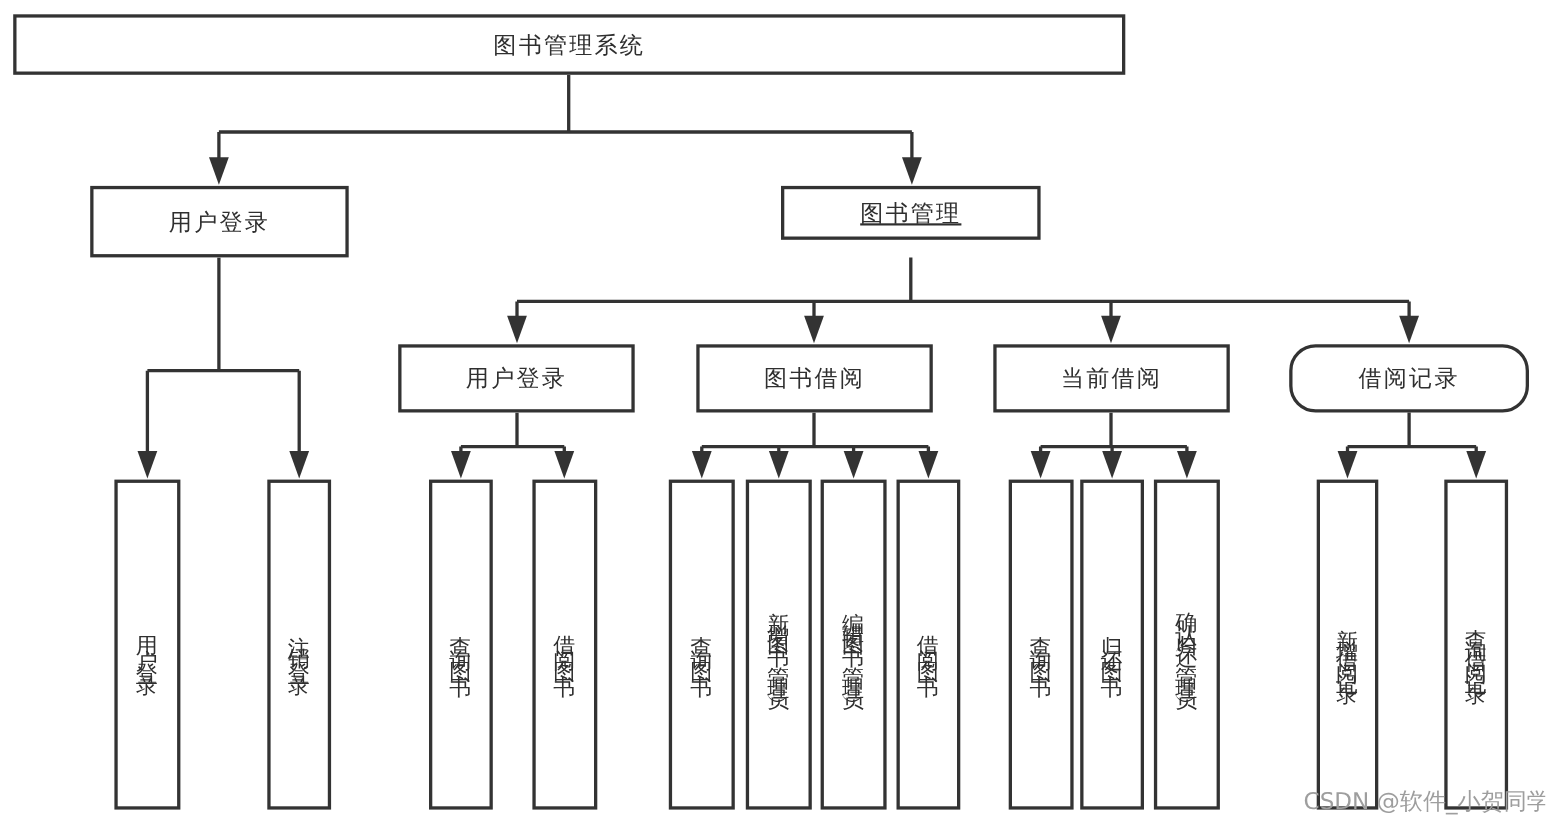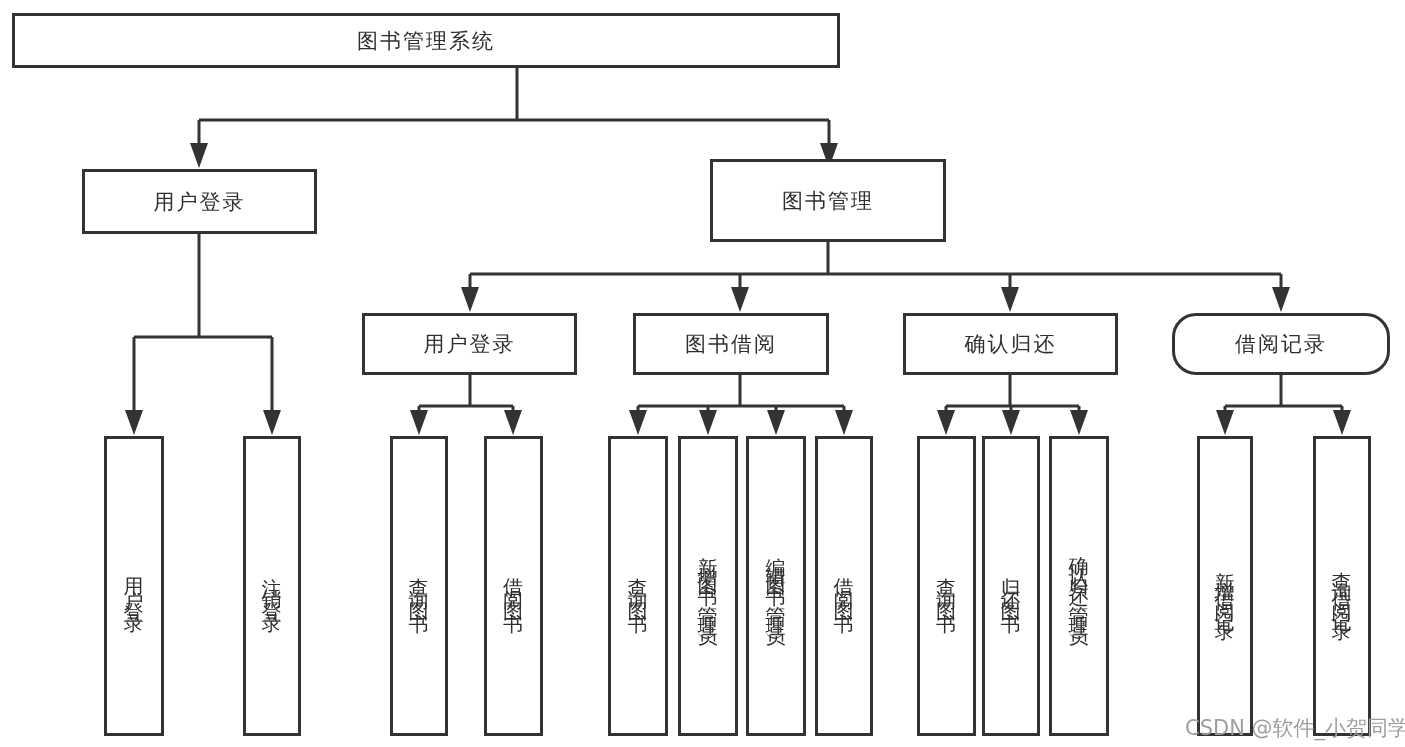--- a/index.html
+++ b/index.html
@@ -81,28 +81,28 @@
       <polygon points="767,410 785,410 776,435"></polygon>
       <polygon points="835,410 853,410 844,435"></polygon>
       <polygon points="937,410 955,410 946,435"></polygon>
       <polygon points="1002,410 1020,410 1011,435"></polygon>
       <polygon points="1070,410 1088,410 1079,435"></polygon>
       <polygon points="1216,410 1234,410 1225,435"></polygon>
       <polygon points="1333,410 1351,410 1342,435"></polygon>
     </g>
   </svg>
 
-  <div class="hbox" style="left:12px;top:13px;width:828px;height:55px;">图书管理系统</div>
+  <div class="hbox" style="left:12px;top:13px;width:1011px;height:55px;">图书管理系统</div>
 
   <div class="hbox" style="left:82px;top:169px;width:235px;height:65px;">用户登录</div>
-  <div class="hbox" style="left:710px;top:159px;width:236px;height:83px;">图书管理</div>
+  <div class="hbox" style="left:710px;top:169px;width:236px;height:49px;text-decoration:underline;">图书管理</div>
 
   <div class="hbox" style="left:362px;top:313px;width:215px;height:62px;">用户登录</div>
-  <div class="hbox" style="left:633px;top:313px;width:196px;height:62px;">图书借阅</div>
-  <div class="hbox" style="left:903px;top:313px;width:215px;height:62px;">确认归还</div>
+  <div class="hbox" style="left:633px;top:313px;width:215px;height:62px;">图书借阅</div>
+  <div class="hbox" style="left:903px;top:313px;width:215px;height:62px;">当前借阅</div>
   <div class="hbox" style="left:1172px;top:313px;width:218px;height:62px;border-radius:24px;">借阅记录</div>
 
   <div class="vbox" style="left:104px;top:436px;width:60px;height:300px;">
     <span>用户登录</span>
     </div>
   <div class="vbox" style="left:243px;top:436px;width:58px;height:300px;">
     <span>注销登录</span>
     </div>
 
   <div class="vbox" style="left:390px;top:436px;width:58px;height:300px;">

